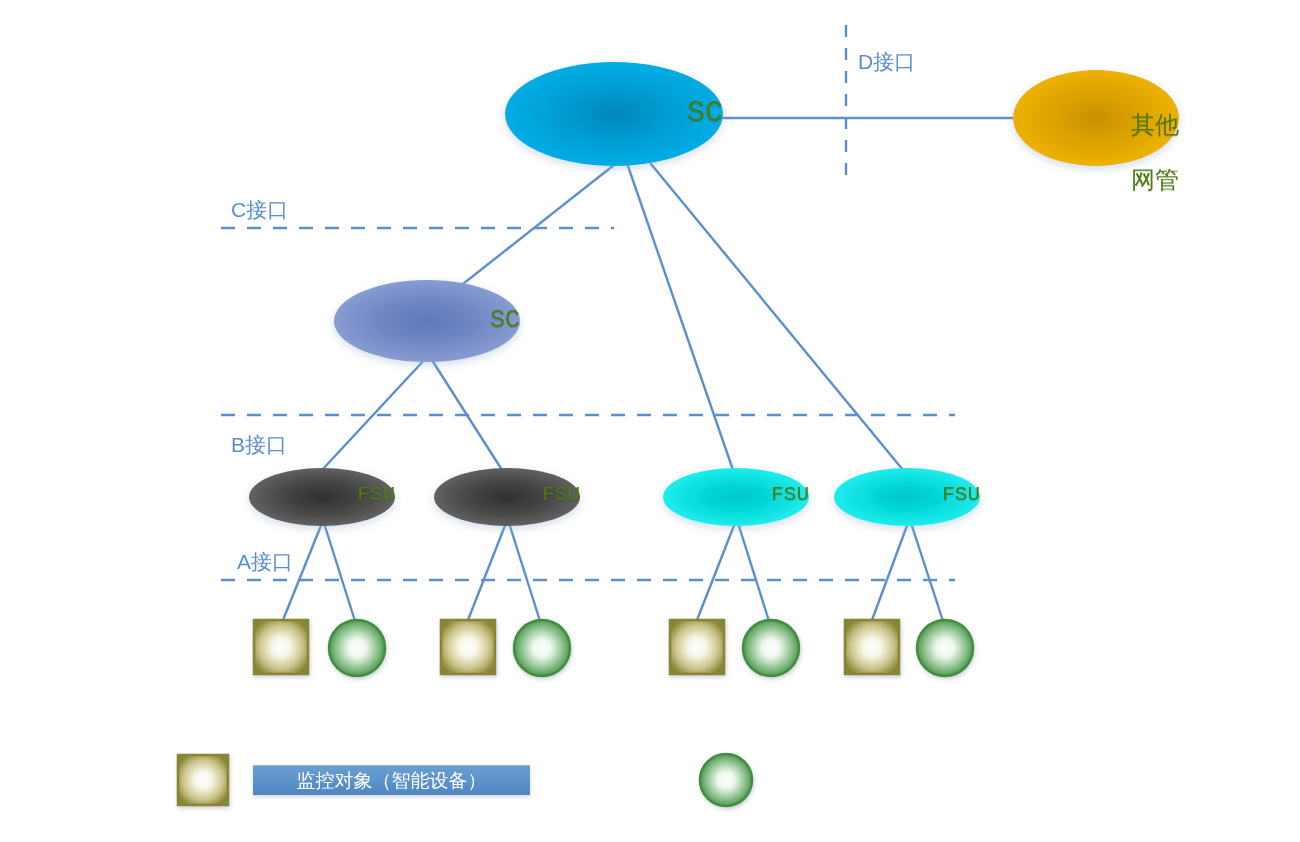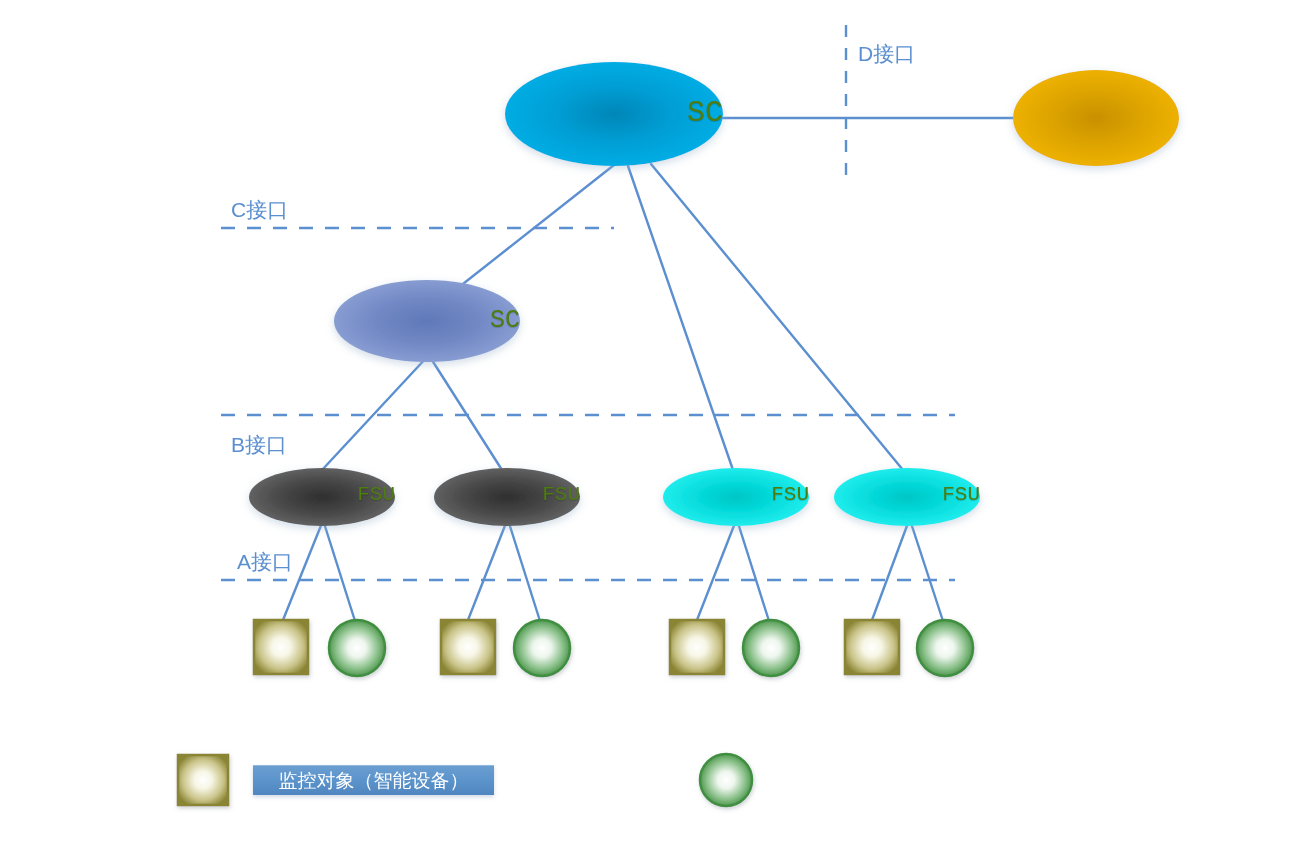--- a/index.html
+++ b/index.html
@@ -165,26 +165,30 @@
         <circle cx="945" cy="648" r="28" fill="url(#g-circle)" stroke="#3f8f3f" stroke-width="2.5" filter="url(#tinyshadow)"></circle>
         <rect x="178" y="755" width="50" height="50" fill="url(#g-square)" stroke="#8a8534" stroke-width="2.5" filter="url(#tinyshadow)"></rect>
         <circle cx="726" cy="780" r="26" fill="url(#g-circle)" stroke="#3f8f3f" stroke-width="2.5" filter="url(#tinyshadow)"></circle>
       </g>
   </svg>
 
   <div class="node-label label-sc-top" style="left:505px; top:96px; width:218px;">SC</div>
 
   <div class="node-label label-sc-mid" style="left:334px; top:307px; width:186px;">SC</div>
 
+  <div class="node-label label-other" style="left:1013px; top:85px; width:166px;">
+    <div>其他</div>
+    <div>网管</div>
+  </div>
 
   <div class="node-label label-fsu" style="left:249px; top:483px; width:146px;">FSU</div>
   <div class="node-label label-fsu" style="left:434px; top:483px; width:146px;">FSU</div>
   <div class="node-label label-fsu" style="left:663px; top:483px; width:146px;">FSU</div>
   <div class="node-label label-fsu" style="left:834px; top:483px; width:146px;">FSU</div>
 
-  <div class="iface-label" style="left:858px; top:40px;">D接口</div>
+  <div class="iface-label" style="left:858px; top:48px;">D接口</div>
   <div class="iface-label" style="left:231px; top:196px;">C接口</div>
   <div class="iface-label" style="left:231px; top:383px;margin-top:48px;">B接口</div>
   <div class="iface-label" style="left:237px; top:548px;">A接口</div>
 
-  <div class="legend-banner" style="left:253px; top:765px; width:241px;">监控对象（智能设备）</div>
+  <div class="legend-banner" style="left:253px; top:765px; width:277px;">监控对象（智能设备）</div>
 
 </div>
 
 </body></html>

